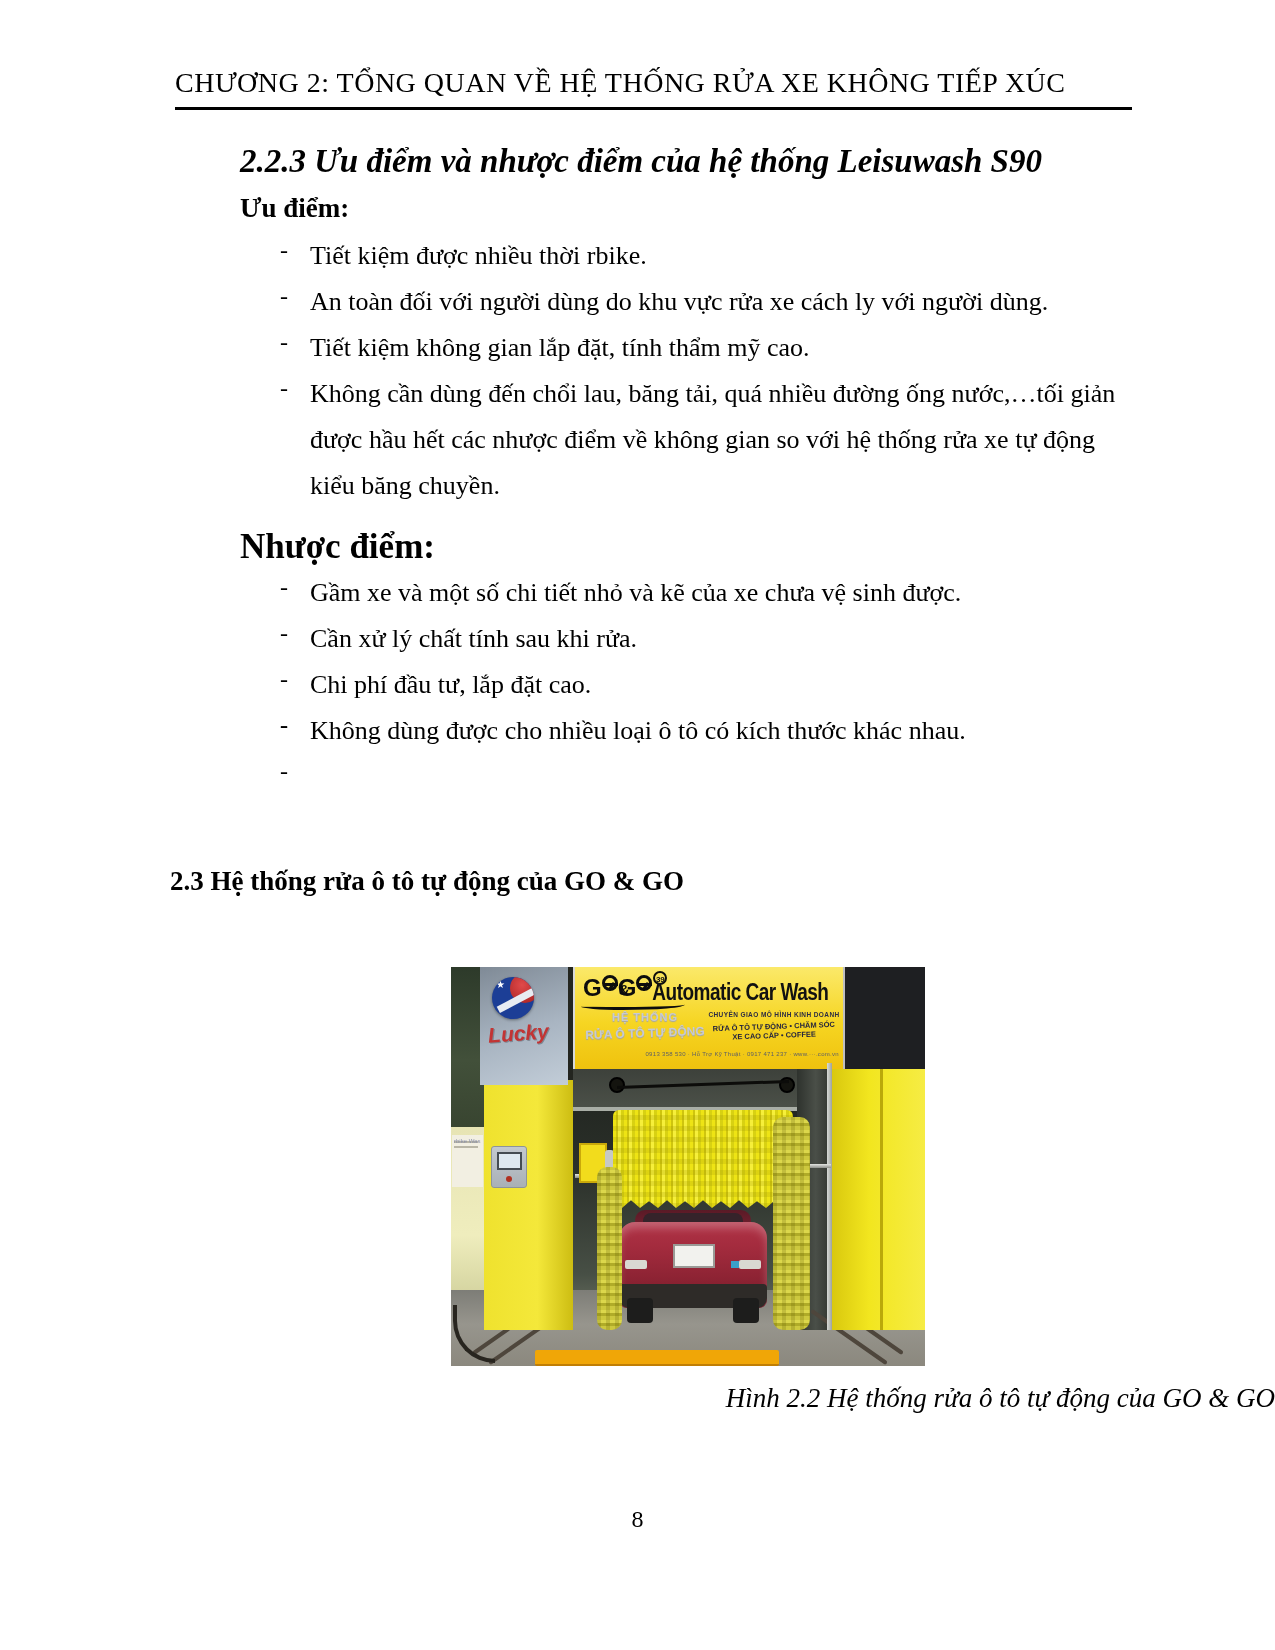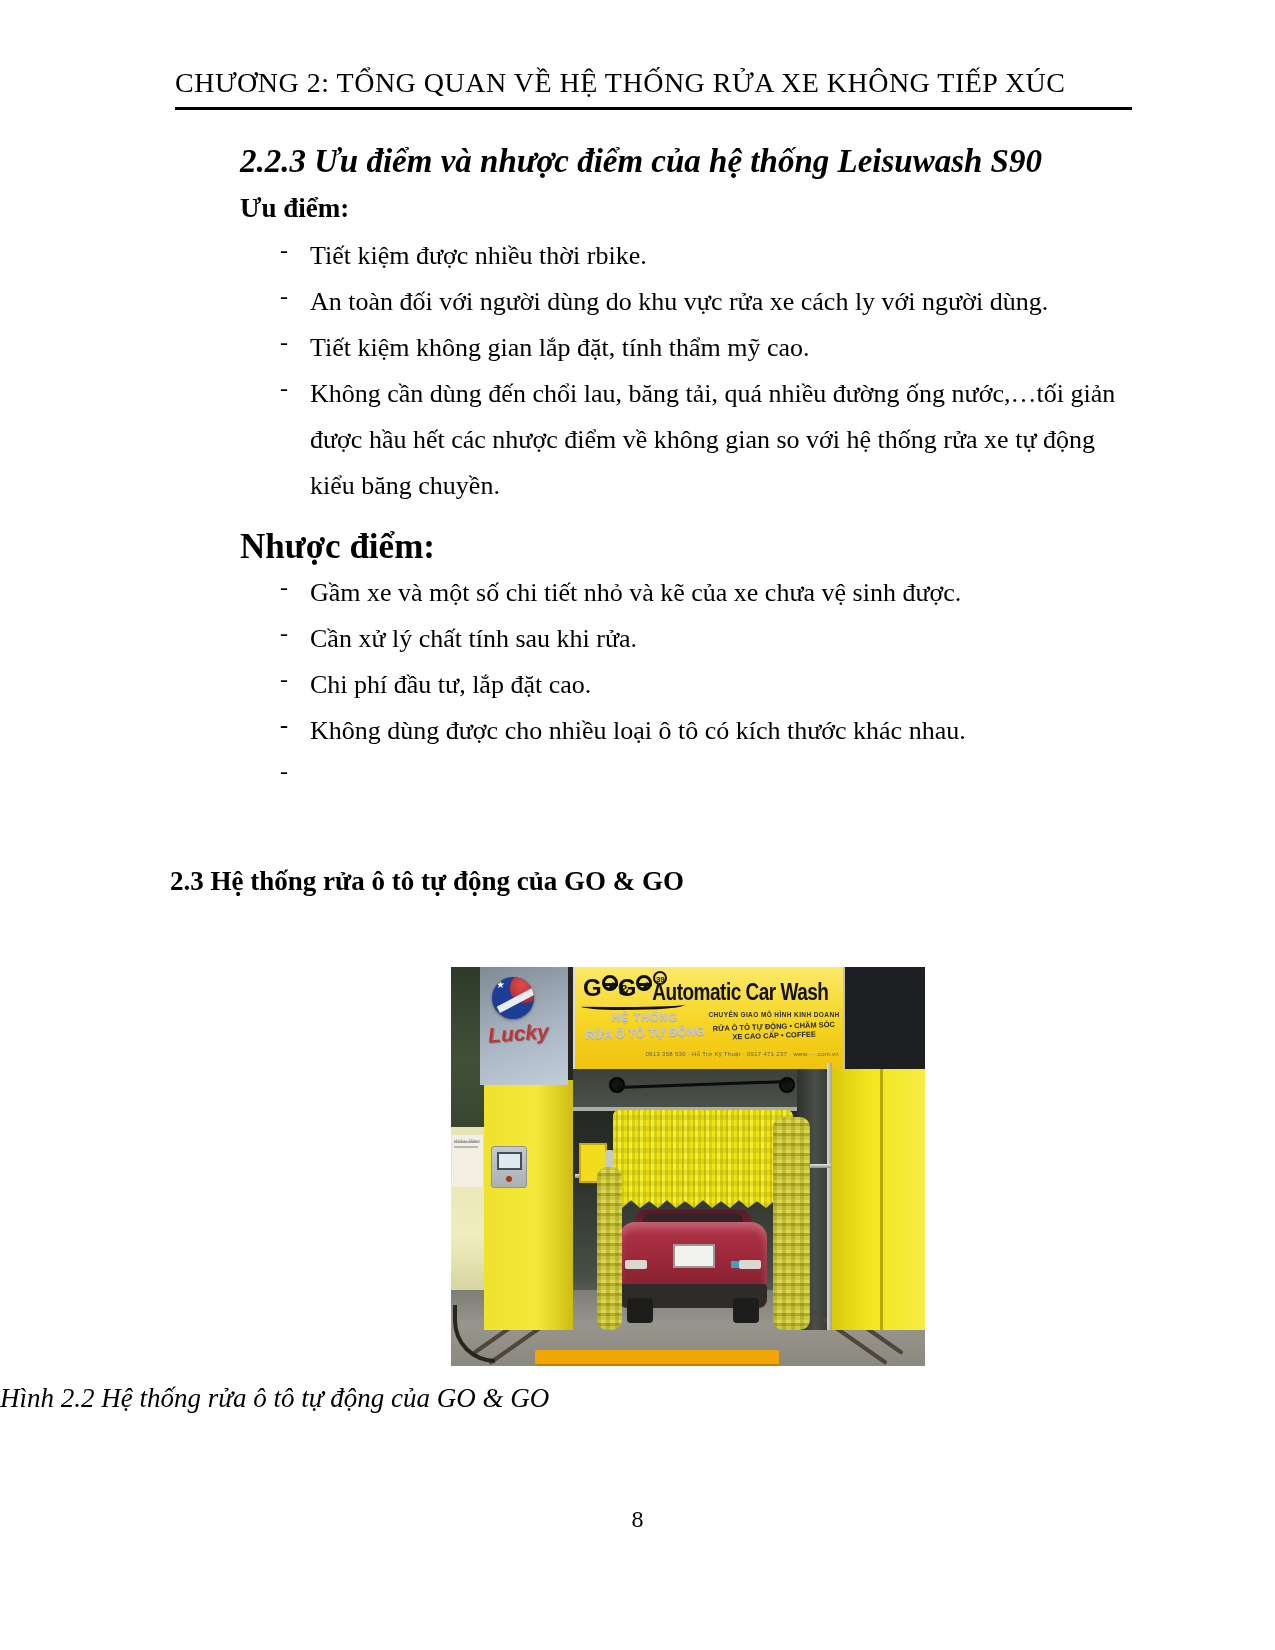--- a/index.html
+++ b/index.html
@@ -19,21 +19,21 @@
   .cons-label{position:absolute;top:527px;left:240px;font-size:35px;font-weight:bold;}
   ul.dash-list{position:absolute;left:278px;width:840px;margin:0;padding:0;list-style:none;}
   ul.pros{top:233px;}
   ul.cons{top:570px;}
   ul.dash-list li{
     position:relative;display:block;padding-left:32px;font-size:26px;line-height:46px;
   }
   ul.dash-list .dash{position:absolute;left:2px;top:-6px;font-size:24px;}
   .h23{position:absolute;top:866px;left:170px;font-size:27px;font-weight:bold;}
   .figure-caption{
-    position:absolute;top:1383px;left:0;width:1275px;text-align:left;
+    position:absolute;top:1383px;left:0;width:1275px;text-align:right;
     font-size:27px;font-style:italic;
   }
   .page-number{position:absolute;top:1506px;left:0;width:1275px;text-align:center;font-size:24px;}
 
   
   .photo{position:absolute;top:967px;left:451px;width:474px;height:399px;background:#23251f;overflow:hidden;}
   .photo *{position:absolute;box-sizing:border-box;}
   .ph-trees{left:0;top:0;width:33px;height:170px;z-index:1;
     background:linear-gradient(180deg,#2d3a2a,#42503a 55%,#37432f);}
   .ph-palewall{left:0;top:160px;width:33px;height:180px;z-index:1;

